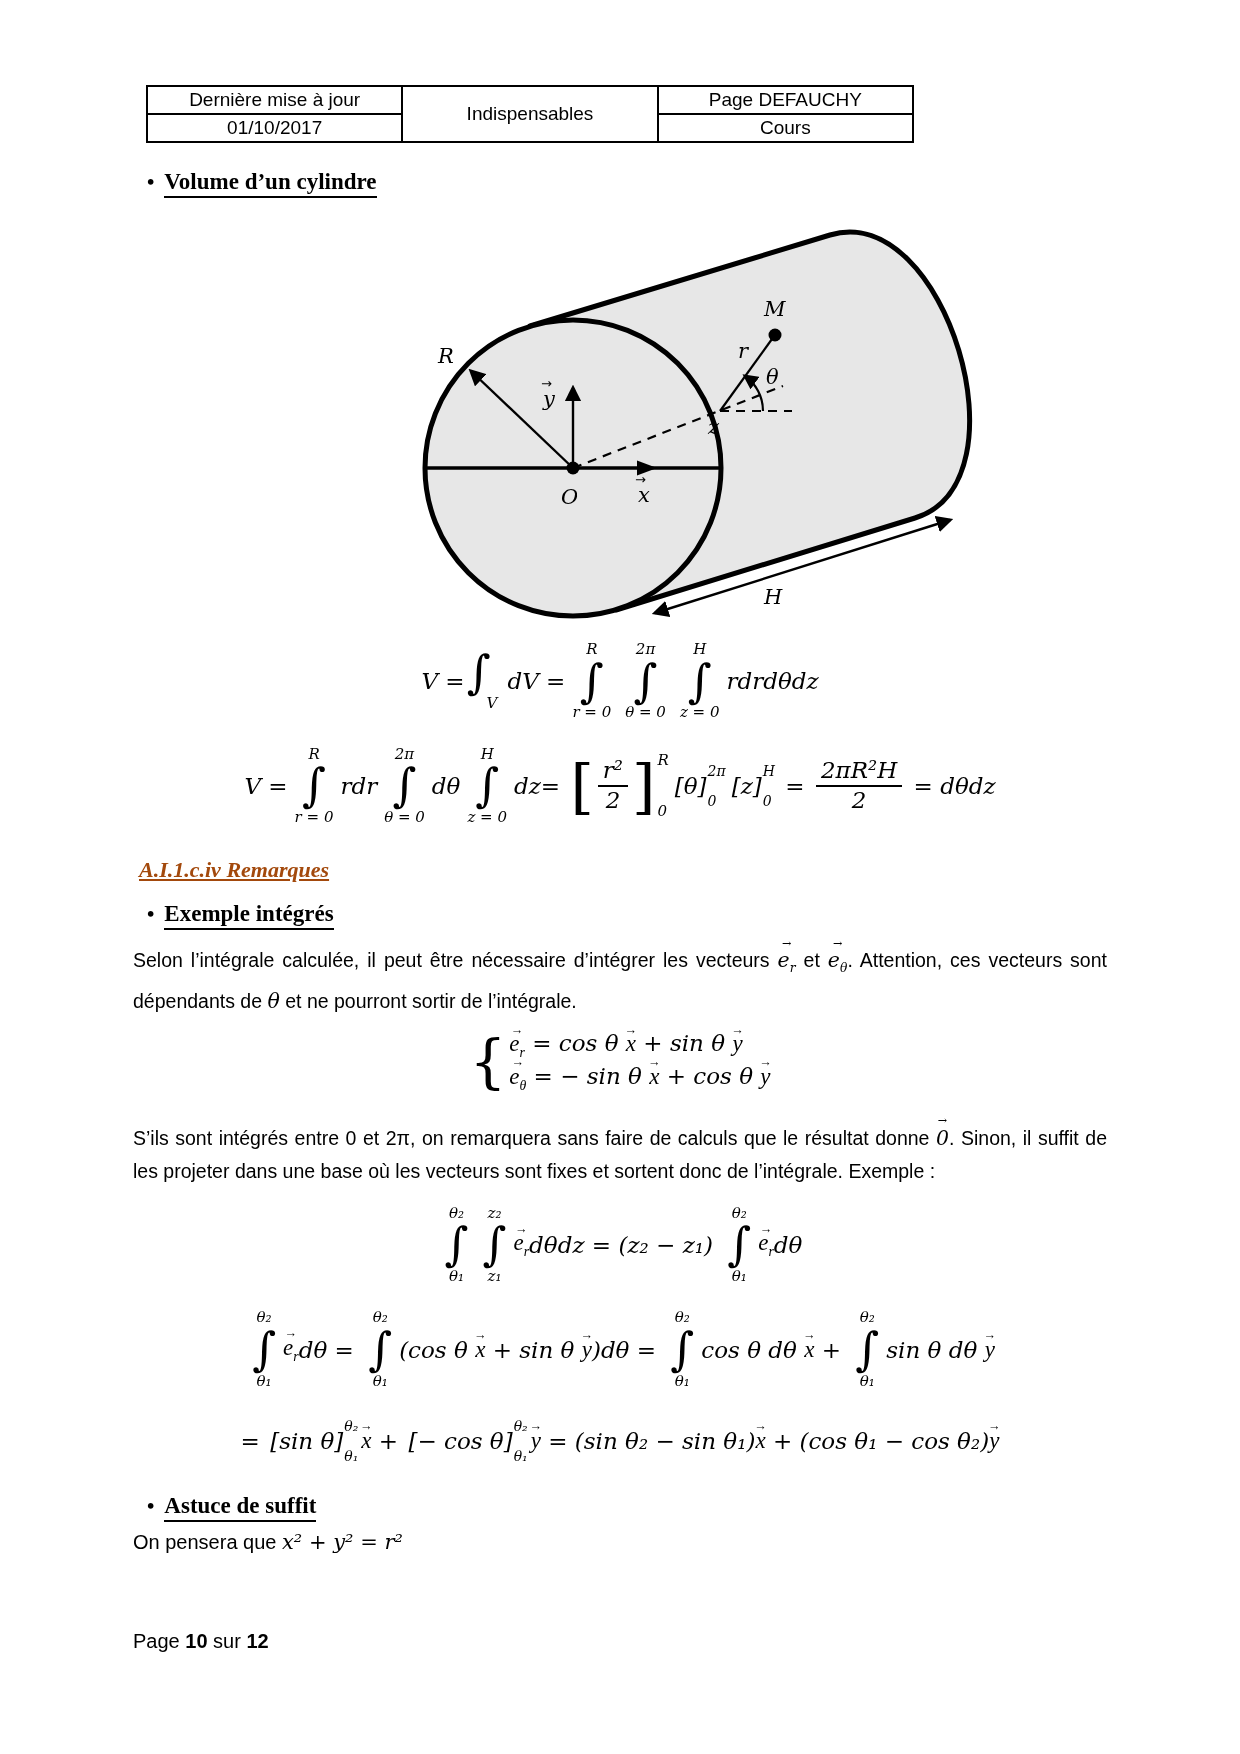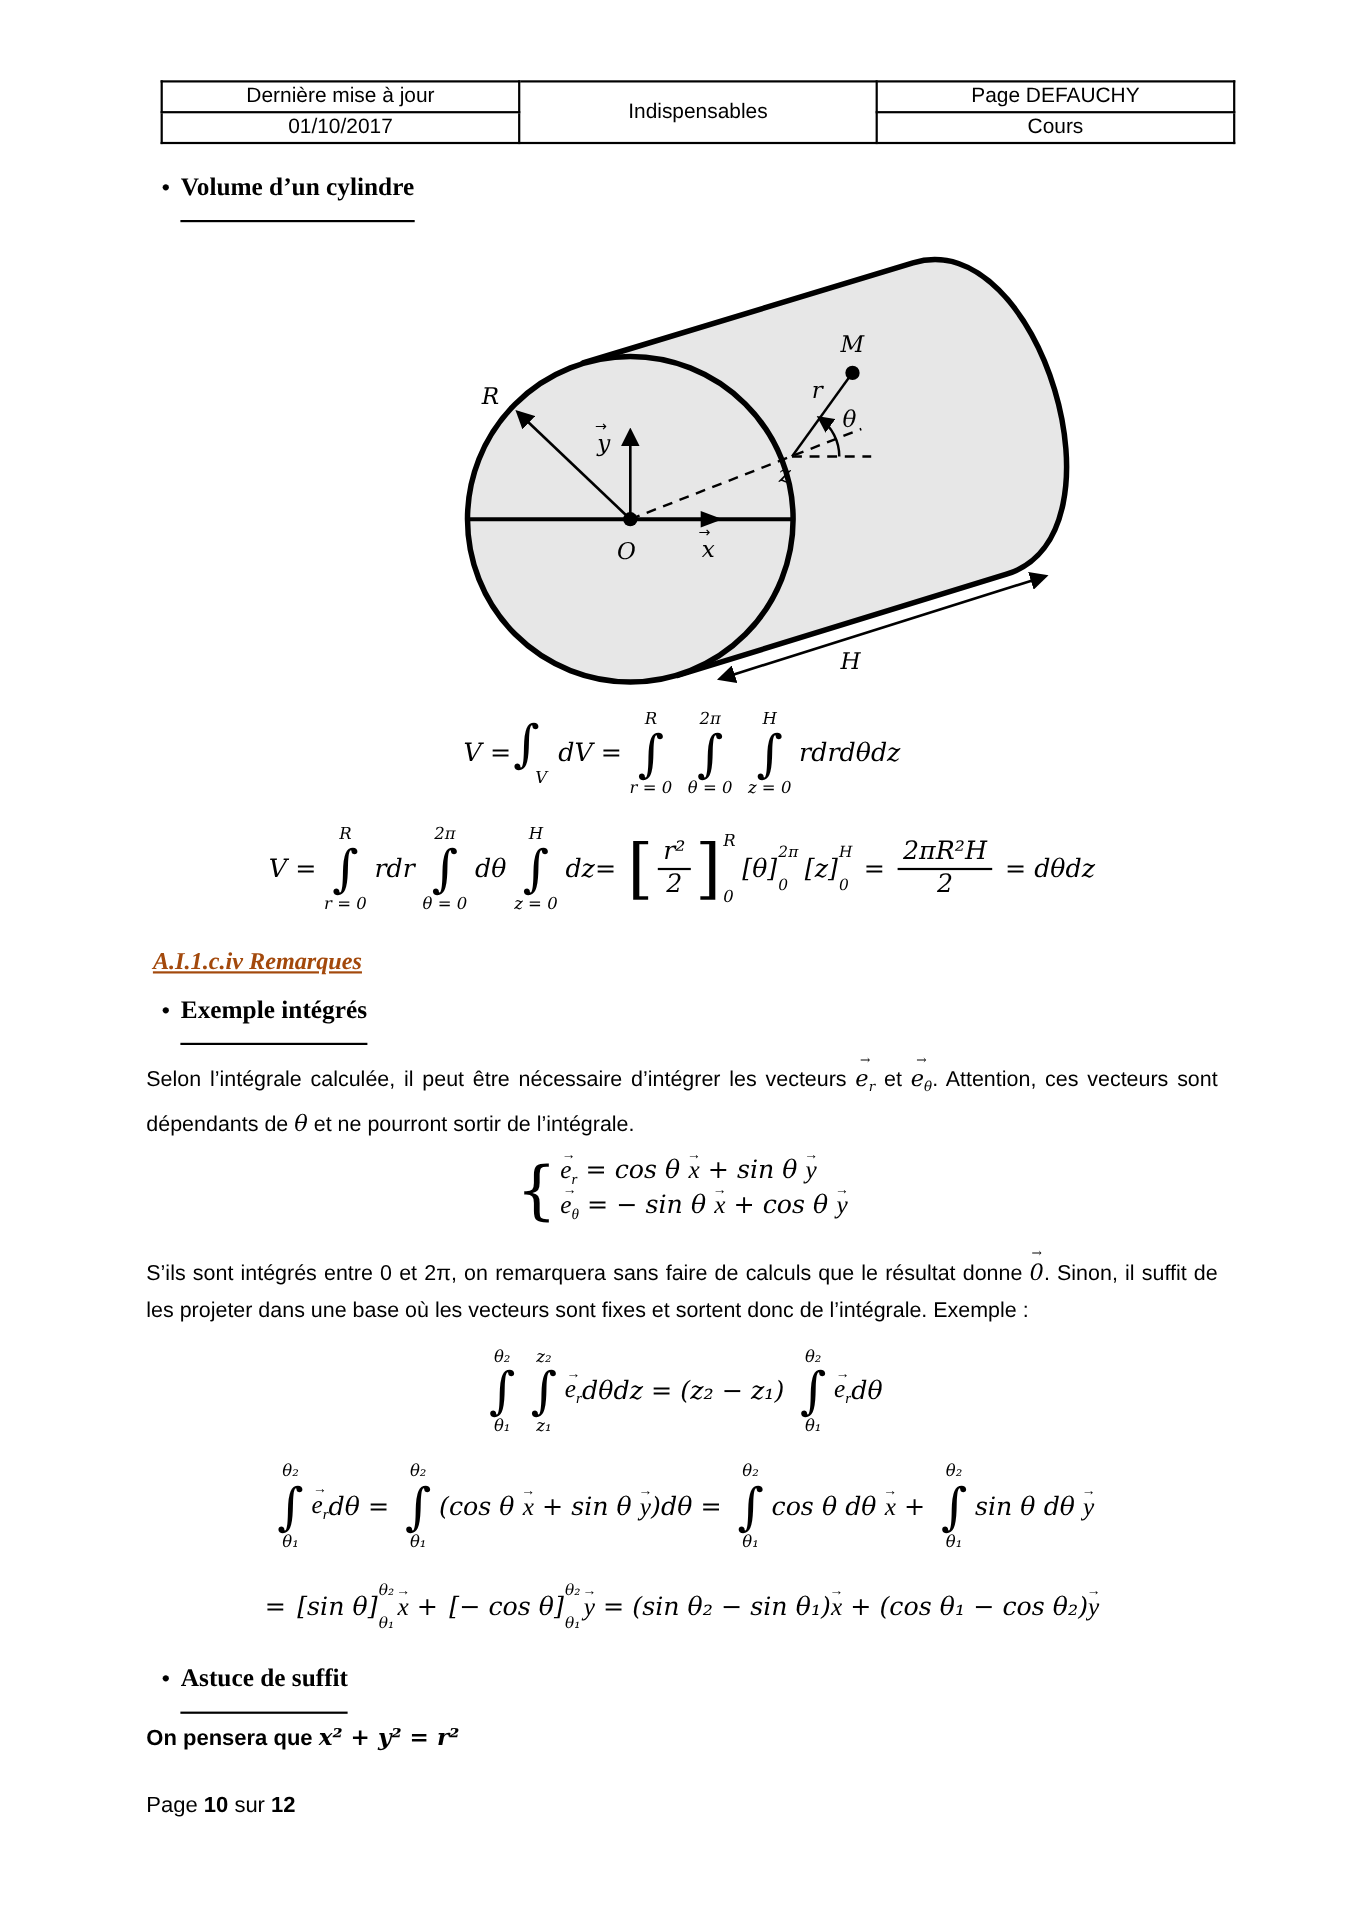--- a/index.html
+++ b/index.html
@@ -1,29 +1,29 @@
 <!DOCTYPE html>
 <html><head>
 <meta charset="utf-8">
 <style>
   html,body{margin:0;padding:0;background:#ffffff;}
   .page{position:relative;width:1240px;height:1754px;box-sizing:border-box;
         padding:73px 133px 0 133px;background:#fff;color:#000;
         font-family:"Liberation Sans",sans-serif;overflow:hidden;}
 
   
-  table.hdr{border-collapse:collapse;width:977px;margin-left:13px;table-layout:fixed;}
+  table.hdr{border-collapse:collapse;width:768px;margin-left:13px;table-layout:fixed;margin-top:12px;}
   table.hdr td{border:2px solid #000;text-align:center;vertical-align:middle;
                font-size:19px;height:26px;padding:0;}
 
   
   .bh{display:flex;align-items:baseline;margin:26px 0 0 14px;
       font-family:"Liberation Serif",serif;font-weight:bold;font-size:23px;}
   .bh .bullet{margin-right:10px;font-size:21px;}
-  .bh .bh-text{border-bottom:2px solid #000;padding-bottom:17px;}
+  .bh .bh-text{border-bottom:2px solid #000;padding-bottom:1px;}
 
   .remarques{margin:30px 0 0 6px;font-family:"Liberation Serif",serif;
              font-weight:bold;font-style:italic;font-size:22px;text-decoration:underline;}
 
   
   .figwrap{position:relative;height:418px;margin-top:10px;}
   .figwrap svg{position:absolute;left:207px;top:0;}
   .figlabel{font-family:"DejaVu Serif",serif;font-style:italic;font-size:21px;}
   .figarrowmark{font-family:"DejaVu Sans",sans-serif;font-size:13px;font-style:normal;}
 
@@ -52,21 +52,21 @@
 
   .sys{display:flex;justify-content:center;align-items:center;margin-top:12px;
        font-family:"DejaVu Serif","DejaVu Sans",serif;font-style:italic;font-size:23px;}
   .sys .brace{font-size:58px;line-height:0.9;font-style:normal;margin-right:3px;}
   .sysrows{display:flex;flex-direction:column;row-gap:2px;}
   .srow span{white-space:pre;}
 
   
   .para{margin:14px 0 0 0;font-size:19.5px;line-height:33px;text-align:justify;}
   .mi{font-family:"DejaVu Serif","DejaVu Sans",serif;font-style:italic;font-size:20.5px;}
-  .pensera{margin:8px 0 0 0;font-size:20px;font-weight:bold;}
+  .pensera{margin:8px 0 0 0;font-size:20px;}
   .pensera span.mi{white-space:pre;font-size:21px;}
 
   .footer{position:absolute;left:133px;right:133px;top:1630px;font-size:20px;}
   .footer span{white-space:pre;}
   .footer .b{font-weight:bold;}
 
   .mt-f1{margin-top:14px;}
   .mt-f2{margin-top:22px;}
   .mt-vect{margin-top:18px;}
   .mt-p2{margin-top:28px;}

